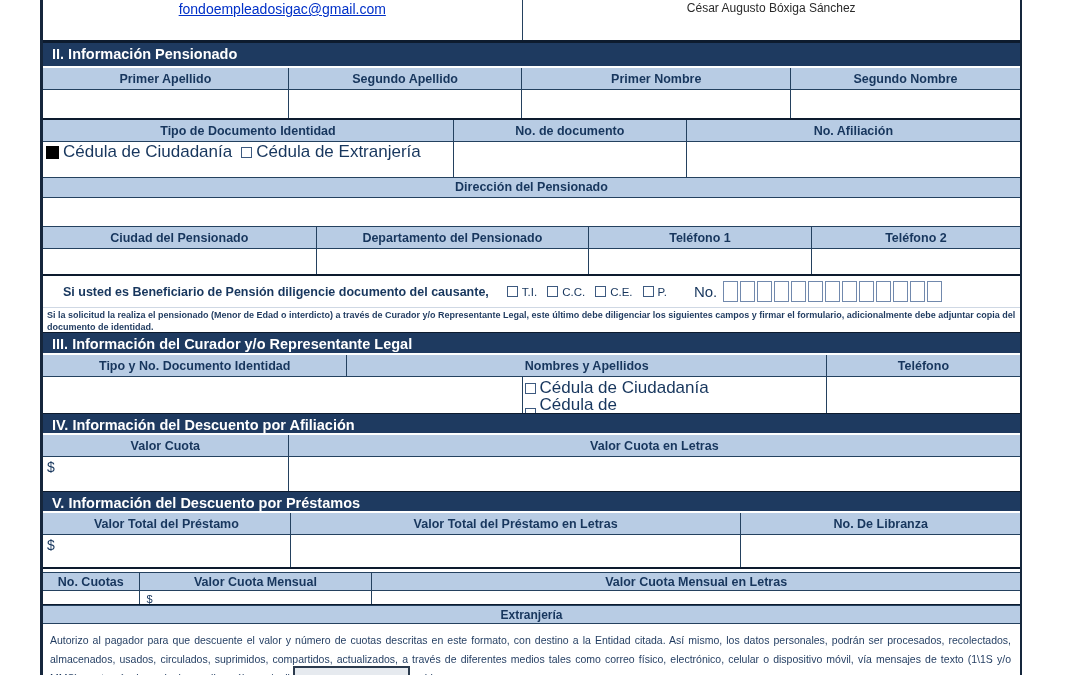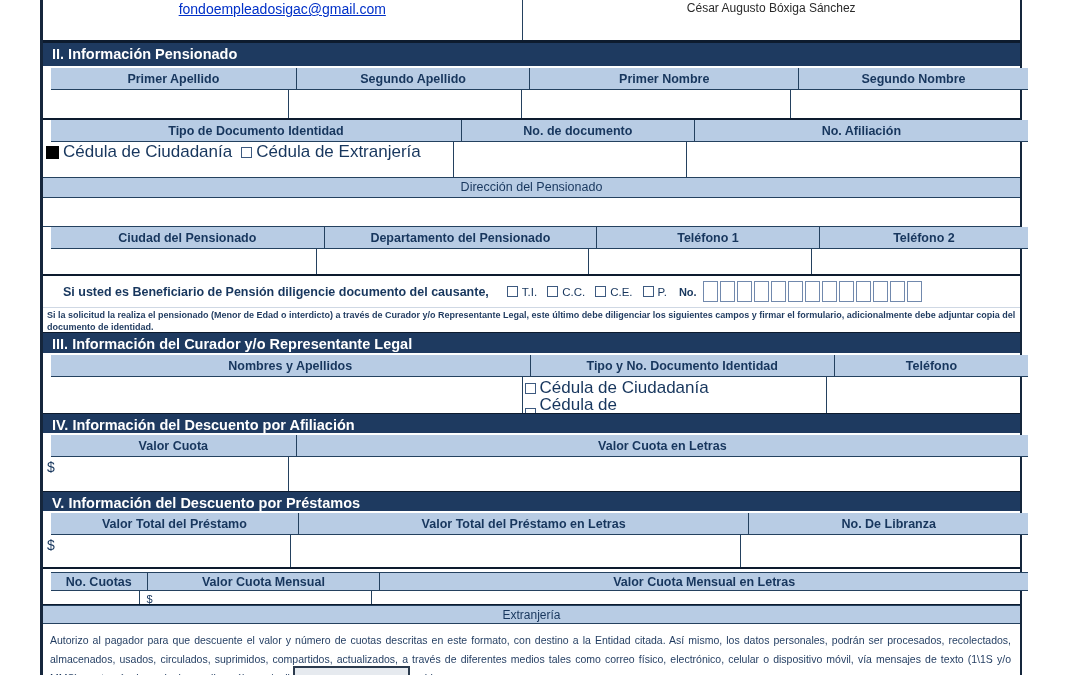--- a/index.html
+++ b/index.html
@@ -11,26 +11,26 @@
   }
   *{box-sizing:border-box;margin:0;padding:0;}
   html,body{width:1080px;height:675px;overflow:hidden;background:#fff;
     font-family:"Liberation Sans", sans-serif;}
   .page{position:relative;width:1080px;height:675px;background:#fff;}
   .form{position:relative;margin-left:40px;width:982px;height:675px;
     border-left:3px solid #15263c;border-right:2px solid #15263c;background:#fff;}
   .row{display:flex;width:100%;}
   .c{border-right:1.4px solid var(--bd);overflow:hidden;}
   .c:last-child{border-right:none;}
-  .hdr{background:var(--ltblue);border-bottom:1.5px solid var(--bd);margin-left:8px;}
+  .hdr{background:var(--ltblue);border-bottom:1.5px solid var(--bd);}
   .hdr .c{display:flex;align-items:center;justify-content:center;
     color:var(--hdr-txt);font-weight:bold;font-size:12.5px;}
   .bar{background:var(--navy);color:#fff;font-weight:bold;font-size:14.5px;
     padding:3px 0 3px 9px;border-bottom:2px solid #fff;border-top:1px solid var(--bd-dark);}
-  .subbar{background:var(--ltblue);color:var(--hdr-txt);font-weight:normal;font-size:12.5px;
+  .subbar{background:var(--ltblue);color:var(--hdr-txt);font-weight:bold;font-size:12.5px;
     text-align:center;padding:2px 0;border-top:1.5px solid var(--bd);border-bottom:1.5px solid var(--bd);}
   .toprow{height:42px;border-bottom:2px solid var(--bd-dark);}
   .toprow .c{display:flex;justify-content:center;align-items:flex-start;padding-top:1px;}
   a.email{color:#0030c8;font-size:14px;text-decoration:underline;}
   .toprow .name{color:#2a2a2a;font-size:12px;}
   .cb{display:inline-block;width:11px;height:11px;border:1.4px solid #3d5a80;
     background:#fff;vertical-align:-1px;margin-right:4px;flex:none;}
   .cb.checked{background:#000;border-color:#000;width:13px;height:13px;}
   .cbl{color:#17365D;font-size:17px;}
   .cbrow{display:flex;align-items:center;line-height:16px;}
@@ -139,32 +139,32 @@
         <span class="cbl">C.C.</span>
       </span>
       <span class="dt">
         <span class="cb"></span>
         <span class="cbl">C.E.</span>
       </span>
       <span class="dt">
         <span class="cb"></span>
         <span class="cbl">P.</span>
       </span>
-      <span class="cbl" style="font-weight:bold;font-size:11px;margin:0 6px 0 2px">No.</span>
+      <span class="cbl" style="font-weight:normal;font-size:15px;margin:0 6px 0 17px">No.</span>
       <span>
         <span class="digit"></span><span class="digit"></span><span class="digit"></span><span class="digit"></span><span class="digit"></span><span class="digit"></span><span class="digit"></span><span class="digit"></span><span class="digit"></span><span class="digit"></span><span class="digit"></span><span class="digit"></span><span class="digit"></span>
       </span>
     </div>
 
     <div class="note" style="height:24px">Si la solicitud la realiza el pensionado (Menor de Edad o interdicto) a través de Curador y/o Representante Legal, este último debe diligenciar los siguientes campos y firmar el formulario, adicionalmente debe adjuntar copia del documento de identidad.</div>
 
     <div class="bar" style="height:23px">III. Información del Curador y/o Representante Legal</div>
     <div class="row hdr" style="height:22px">
+      <div class="c w-l2">Tipo y No. Documento Identidad</div>
       <div class="c w-l1">Nombres y Apellidos</div>
-      <div class="c w-l2">Tipo y No. Documento Identidad</div>
       <div class="c w-l3">Teléfono</div>
     </div>
     <div class="row" style="height:36px">
       <div class="c w-l1"></div>
       <div class="c w-l2" style="padding:3px 0 0 2px">
         <div class="cbrow">
           <span class="cb"></span>
           <span class="cbl">Cédula de Ciudadanía</span>
         </div>
         <div class="cbrow" style="margin-top:1px">

